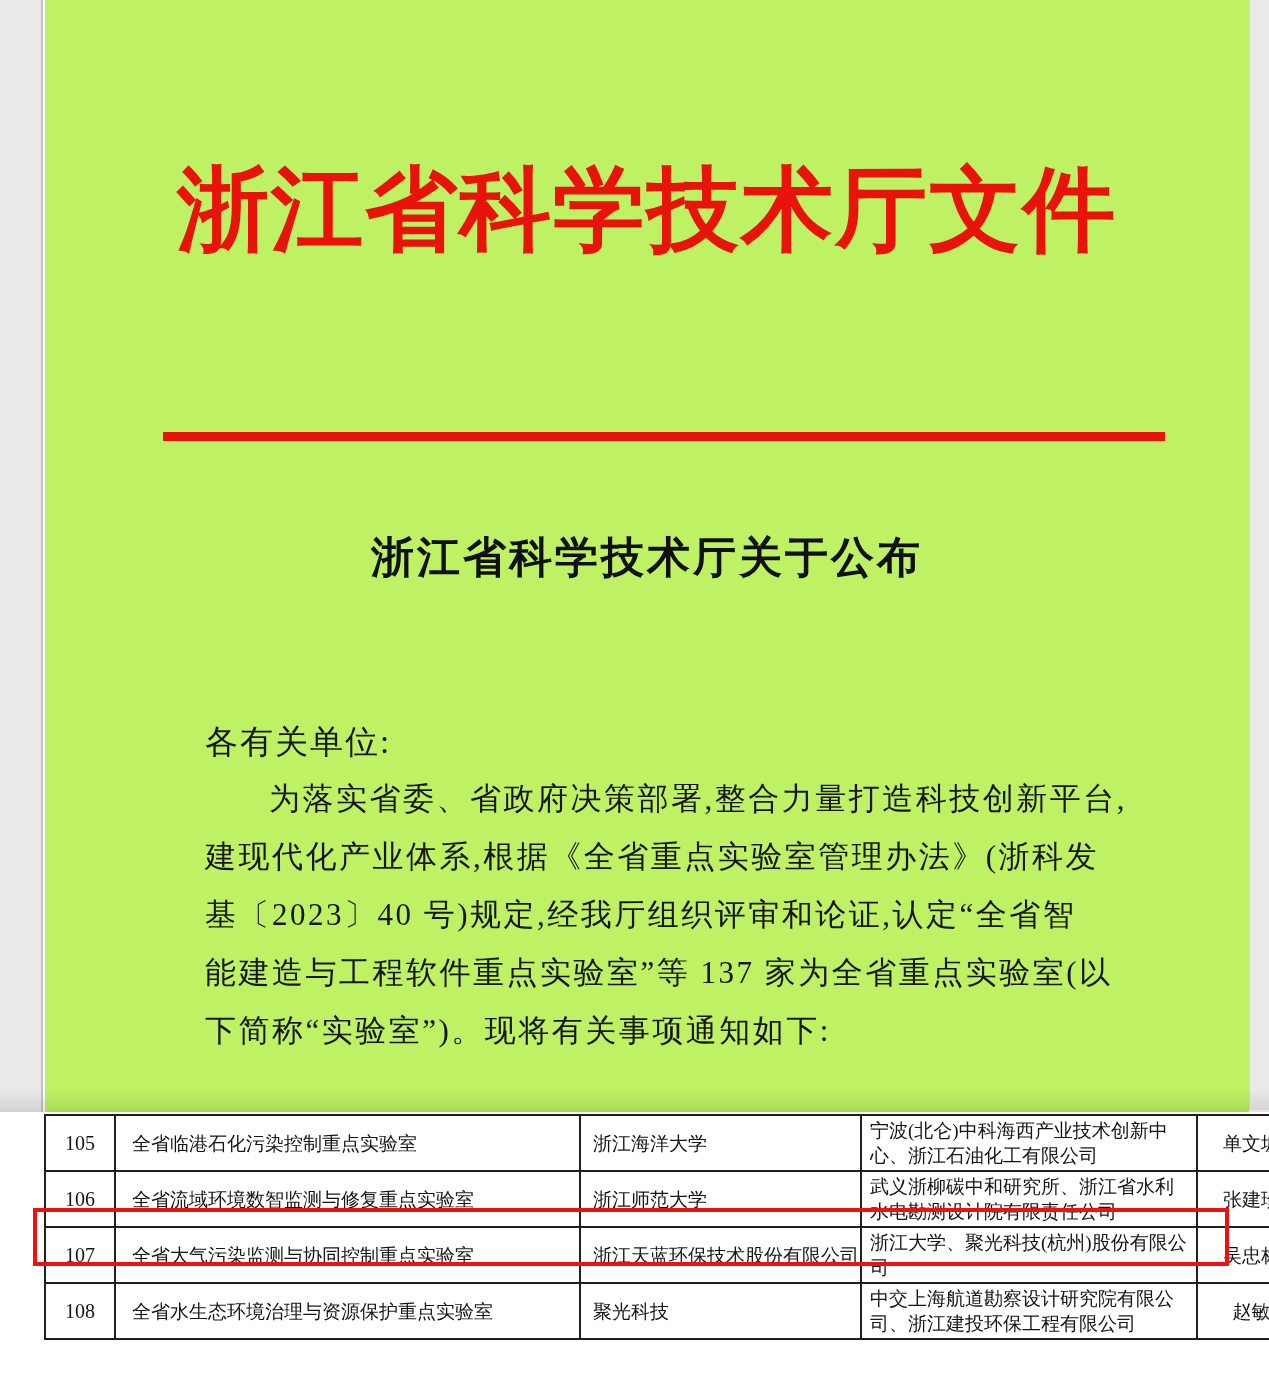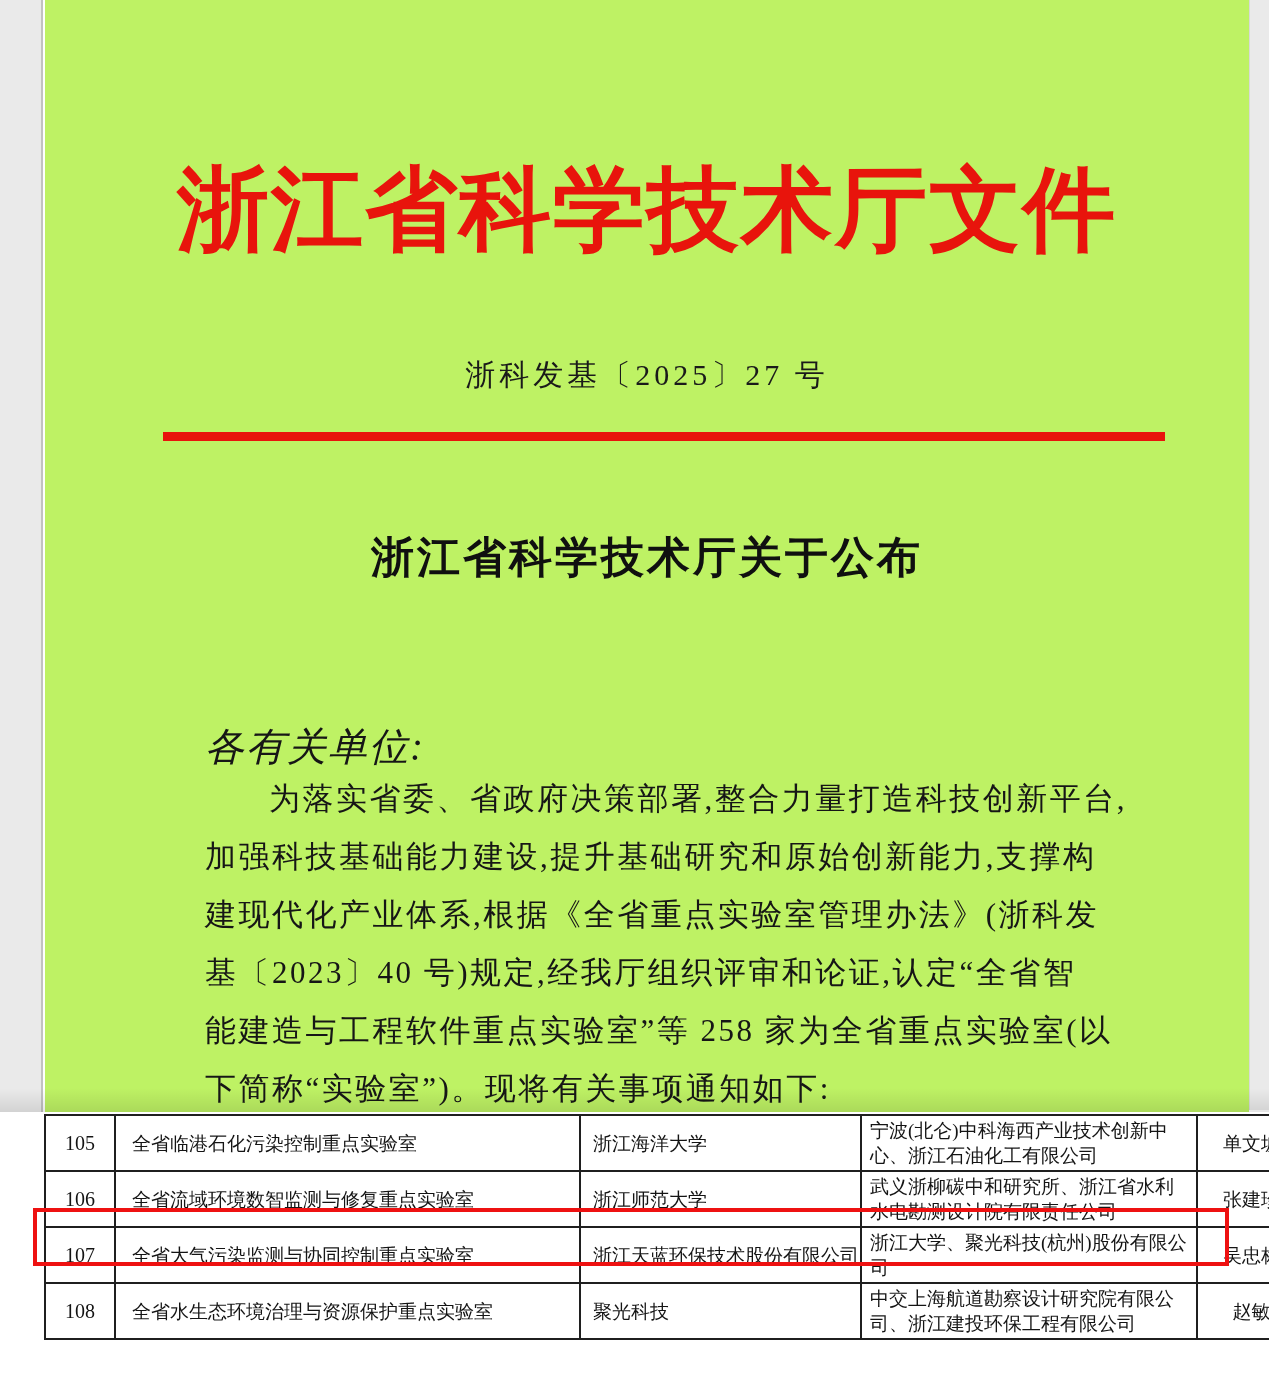--- a/index.html
+++ b/index.html
@@ -51,23 +51,22 @@
     text-align: center;
     font-size: 43px; font-weight: bold; letter-spacing: 3px;
     color: #101010;
     white-space: nowrap;
   }
   .notice-line1 { top: 529px; }
   .notice-line2 { top: 601px; }
 
   .salutation {
     position: absolute; left: 160px; top: 720px;
-    font-size: 39px; letter-spacing: 2px;
+    font-size: 33px; letter-spacing: 2px;
     white-space: nowrap;
-    font-style: italic;
   }
   .body-block {
     position: absolute; left: 160px; top: 770px; width: 930px;
   }
   .body-line {
     font-size: 31px; line-height: 58px;
     letter-spacing: 2.5px;
     white-space: nowrap;
   }
   .body-line.indent { text-indent: 64px; }
@@ -115,30 +114,28 @@
 </head>
 <body>
 
 <div class="screen">
 
   <div class="gray-strip gray-left"></div>
   <div class="gray-strip gray-right"></div>
 
   <div class="page-top">
     <div class="red-heading">浙江省科学技术厅文件</div>
-    <div class="doc-number">浙科发基〔2025〕27 号</div>
     <div class="red-rule"></div>
     <div class="notice-title notice-line1">浙江省科学技术厅关于公布</div>
     <div class="salutation">各有关单位:</div>
     <div class="body-block">
       <div class="body-line indent">为落实省委、省政府决策部署,整合力量打造科技创新平台,</div>
-      <div class="body-line">加强科技基础能力建设,提升基础研究和原始创新能力,支撑构</div>
       <div class="body-line">建现代化产业体系,根据《全省重点实验室管理办法》(浙科发</div>
       <div class="body-line">基〔2023〕40 号)规定,经我厅组织评审和论证,认定“全省智</div>
-      <div class="body-line">能建造与工程软件重点实验室”等 258 家为全省重点实验室(以</div>
+      <div class="body-line">能建造与工程软件重点实验室”等 137 家为全省重点实验室(以</div>
       <div class="body-line">下简称“实验室”)。现将有关事项通知如下:</div>
     </div>
   </div>
 
   <div class="shadow-band"></div>
 
   <div class="table-sheet">
     <table class="results">
       <tbody>
         <tr class="r1">

